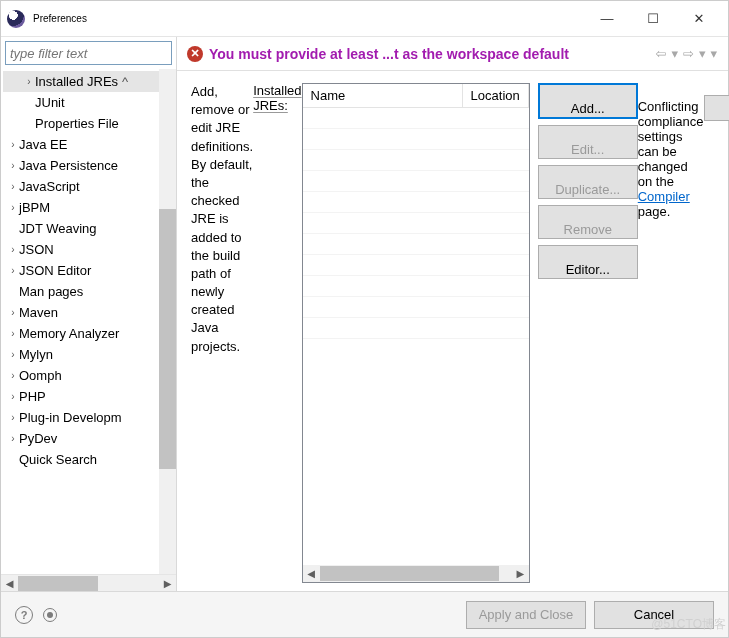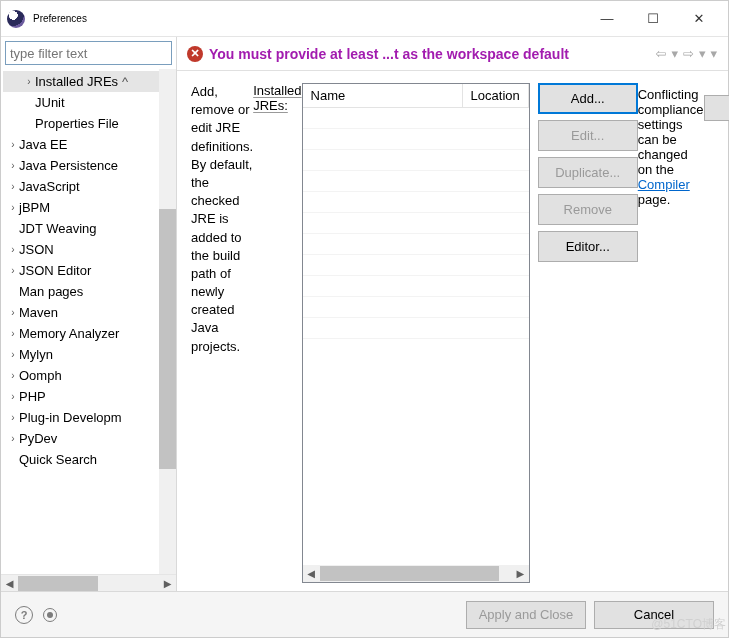--- a/index.html
+++ b/index.html
@@ -6,21 +6,21 @@
   body { margin: 0; width: 729px; height: 638px; background: #fff; color: #000; }
   .window { width: 729px; height: 638px; display: flex; flex-direction: column; border: 1px solid #ccc; }
   .titlebar { height: 36px; display: flex; align-items: center; padding: 0 6px; background: #fff; border-bottom: 1px solid #e5e5e5; }
   .titlebar .eclipse-icon { width: 18px; height: 18px; border-radius: 50%; background: radial-gradient(circle at 35% 30%, #fff 0 25%, #2a2a5a 26% 60%, #6b5b9e 61% 100%); margin-right: 8px; }
   .titlebar .title { flex: 1; font-size: 10px; }
   .titlebar .winbtn { width: 46px; height: 36px; display:flex; align-items:center; justify-content:center; color:#333; }
   .titlebar .winbtn span{font-family: "Segoe UI Symbol", sans-serif;}
   .body { flex: 1; display: flex; min-height: 0; }
   .sidebar { width: 176px; border-right: 1px solid #d9d9d9; display:flex; flex-direction:column; background:#fff; }
   .filter { margin:4px; }
-  .filter input { width: 100%; height: 24px; padding: 2px 4px; border: 1px solid #7a9ebd; color: #777; }
+  .filter input { width: 100%; height: 24px; padding: 2px 4px; border: 1px solid #7a9ebd; color: #777; font-style: italic; }
   .tree { flex:1; overflow:hidden; position:relative; }
   .tree-inner { padding: 2px 0 2px 2px; }
   .tree-item { display:flex; align-items:center; height:21px; padding-left:4px; white-space:nowrap; overflow:hidden; }
   .tree-item .tw { width:12px; display:inline-flex; justify-content:center; color:#5a5a5a; font-size:10px; }
   .tree-item.level1 { padding-left:4px; }
   .tree-item.level2 { padding-left:20px; }
   .tree-item.selected { background:#e5e5e5; }
   .vtrack { position:absolute; right:0; top:0; bottom:0; width:17px; background:#f0f0f0; }
   .vthumb { position:absolute; right:0; width:17px; background:#c2c2c2; }
   .hscroll { height:17px; background:#f0f0f0; display:flex; align-items:center; position:relative; border-top:1px solid #e5e5e5;}
@@ -40,24 +40,24 @@
   .thead { display:flex; height:24px; background:#fff; }
   .thead .th { border-right:1px solid #e3e3e3; border-bottom:1px solid #e3e3e3; padding:4px 8px; background:#fff; }
   .thead .th:first-child{width:160px;}
   .thead .th:nth-child(2){flex:1;}
   .tbody { flex:1; display:flex; flex-direction:column;}
   .tbody .row { height:21px; border-bottom:1px solid #f3f3f3;}
   .table-hscroll { height:17px; background:#f0f0f0; display:flex; align-items:center; position:relative;}
   .table-hscroll .arrow{width:17px; height:17px; display:flex;align-items:center;justify-content:center;color:#606060;font-size:10px;}
   .table-hscroll .hthumb{position:absolute; left:17px; right:30px; top:1px; height:15px; background:#c2c2c2;}
   .btncol { width:100px; display:flex; flex-direction:column; gap:6px;}
-  button.panel { height:31px; background:#e1e1e1; border:1px solid #adadad; padding:4px; cursor:default; }
+  button.panel { height:19px; background:#e1e1e1; border:1px solid #adadad; padding:16px; cursor:default; }
   button.panel.focus { border:2px solid #0078d7; background:#e1e1e1;}
   button.panel:disabled { color:#9a9a9a; }
-  .footer-note { margin-top:4px; }
+  .footer-note { margin-top:16px; }
   .footer-note a { color:#0066cc; text-decoration:underline;}
   .apply-row { display:flex; justify-content:flex-end; margin-top:12px;}
   .apply-row button { width:96px; height:26px; background:#e1e1e1; border:1px solid #adadad;}
   .apply-row button:disabled{color:#9a9a9a;}
   .bottombar { height:46px; border-top:1px solid #d9d9d9; display:flex; align-items:center; padding:0 14px; background:#f5f5f5;}
   .bottombar .left-icons { display:flex; gap:10px; align-items:center; flex:1;}
   .help-icon { width:18px; height:18px; border:1.5px solid #7c7c7c; border-radius:50%; display:flex; align-items:center; justify-content:center; color:#7c7c7c; font-size:11px; font-weight:bold;}
   .rec-icon { width:14px; height:14px; border:1.5px solid #7c7c7c; border-radius:50%; display:flex; align-items:center; justify-content:center;}
   .rec-icon::after{content:""; width:6px; height:6px; background:#7c7c7c; border-radius:50%;}
   .bottombar button { width:120px; height:28px; background:#e1e1e1; border:1px solid #adadad; margin-left:8px;}

